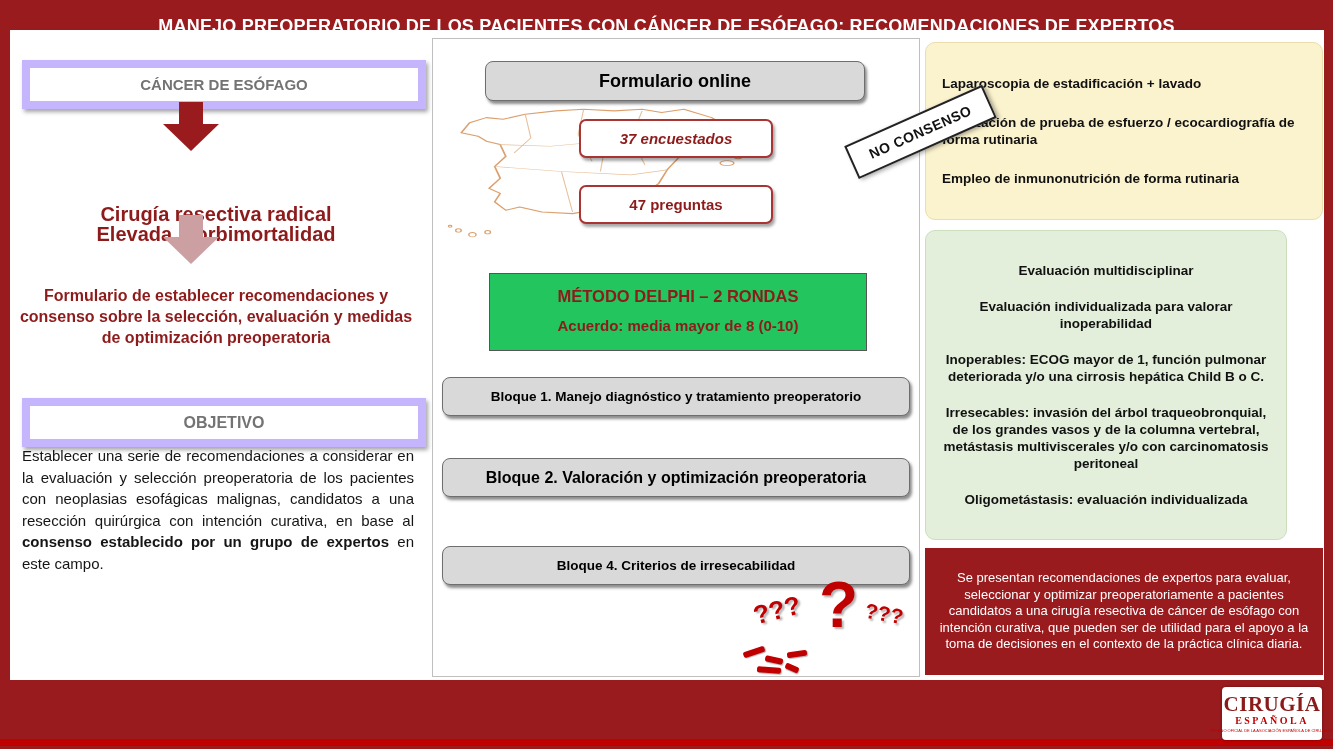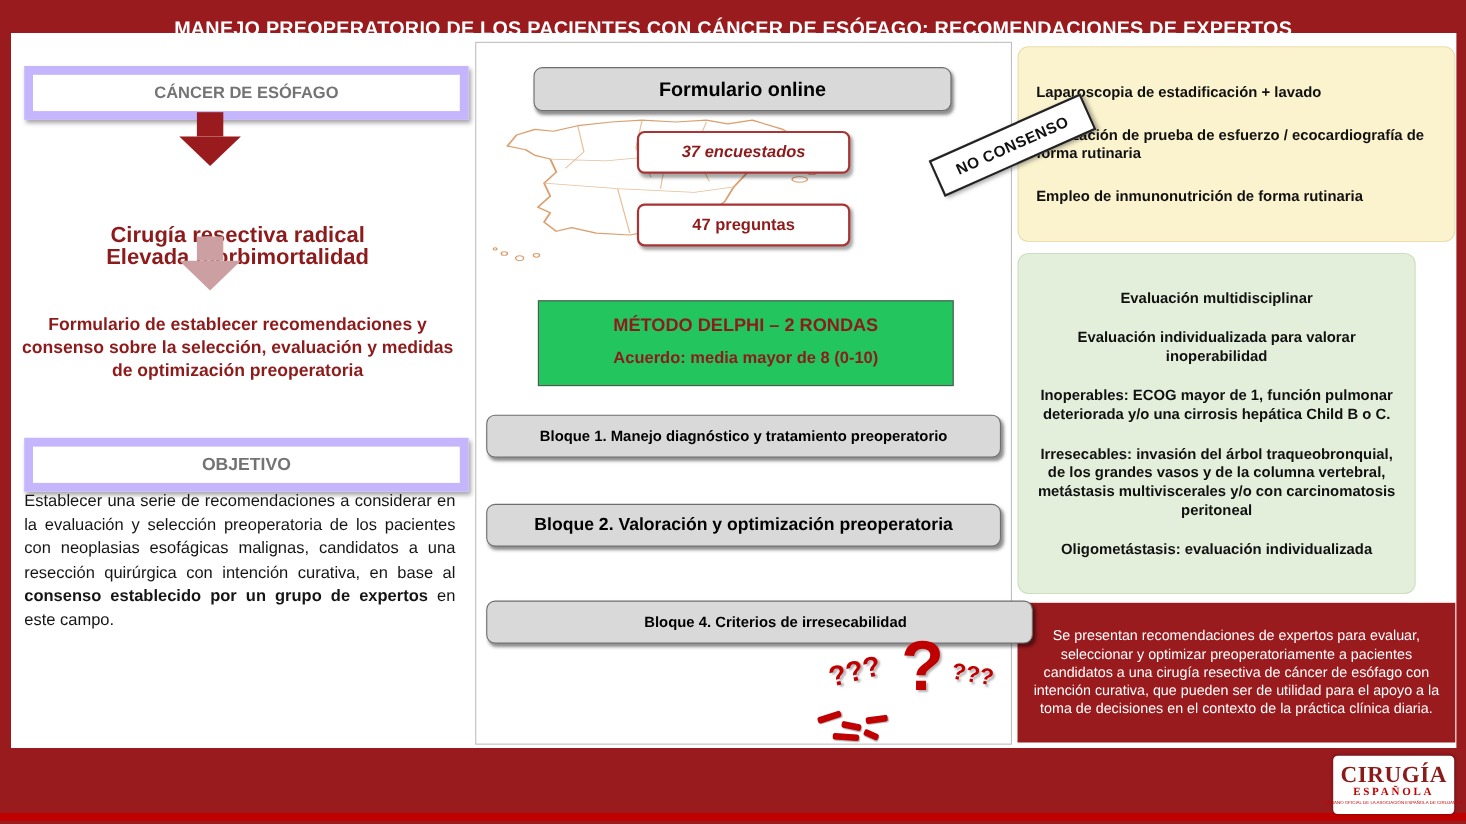--- a/index.html
+++ b/index.html
@@ -43,21 +43,21 @@
     justify-content:space-evenly;padding:12px 12px;box-sizing:border-box;text-align:center;font-weight:bold;font-size:13.5px;
     color:#111;line-height:17px;}
   .summary-box{position:absolute;background:#9A1B1E;color:#fff;font-size:13px;line-height:16.5px;text-align:center;
     display:flex;align-items:center;justify-content:center;padding:24px 12px;box-sizing:border-box;}
 
   .stamp{position:absolute;background:#fff;border:2px solid #222;padding:8px 18px;font-weight:bold;font-size:14px;
     letter-spacing:.5px;color:#111;transform:rotate(-24deg);box-shadow:2px 2px 4px rgba(0,0,0,.35);z-index:6;}
 
   .footer{position:absolute;bottom:0;left:0;width:100%;height:69px;background:#9A1B1E;}
   .footer .bright-bar{position:absolute;left:0;right:0;bottom:3px;height:7px;background:#C00000;}
-  .logo{position:absolute;right:11px;top:7px;width:110px;height:53px;background:#fff;border-radius:4px;z-index:2;
+  .logo{position:absolute;right:11px;top:7px;width:100px;height:53px;background:#fff;border-radius:4px;z-index:2;
     display:flex;flex-direction:column;align-items:center;justify-content:center;box-shadow:0 0 3px rgba(0,0,0,.4);}
   .logo .l1{font-family:"Liberation Serif",serif;font-weight:bold;font-size:21px;color:#8B1A1A;letter-spacing:.5px;line-height:21px;}
   .logo .l2{font-family:"Liberation Serif",serif;font-weight:bold;font-size:10px;color:#C00000;letter-spacing:2.5px;line-height:12px;}
   .logo .l3{font-size:5px;color:#C00000;line-height:6px;white-space:nowrap;transform:scale(.8);}
 </style>
 </head>
 <body>
 
 <div class="page">
 
@@ -118,21 +118,21 @@
 
       <div class="pill-red" style="left:146px;top:146px;width:190px;height:35px;font-size:15px;">47 preguntas</div>
 
       <div class="method-box" style="left:56px;top:234px;width:376px;height:76px;">
         <div style="font-size:16.5px;margin-top:13px;">MÉTODO DELPHI – 2 RONDAS</div>
         <div style="font-size:15px;margin-top:11px;">Acuerdo: media mayor de 8 (0-10)</div>
       </div>
 
       <div class="gray-box" style="left:9px;top:338px;width:466px;height:37px;font-size:13.5px;">Bloque 1. Manejo diagnóstico y tratamiento preoperatorio</div>
       <div class="gray-box" style="left:9px;top:419px;width:466px;height:37px;font-size:16px;">Bloque 2. Valoración y optimización preoperatoria</div>
-      <div class="gray-box" style="left:9px;top:507px;width:466px;height:37px;font-size:13.5px;padding-left:29px;">Bloque 4. Criterios de irresecabilidad</div>
+      <div class="gray-box" style="left:9px;top:507px;width:466px;height:37px;font-size:13.5px;">Bloque 4. Criterios de irresecabilidad</div>
 
       <div class="qmarks" style="left:298px;top:538px;">
         <span style="left:22px;top:20px;font-size:26px;transform:rotate(-14deg);">???</span>
         <span style="left:88px;top:-4px;font-size:64px;">?</span>
         <span style="left:134px;top:26px;font-size:21px;transform:rotate(10deg);">???</span>
         <div class="piece" style="left:12px;top:72px;width:22px;transform:rotate(-18deg);"></div>
         <div class="piece" style="left:34px;top:80px;width:18px;transform:rotate(12deg);"></div>
         <div class="piece" style="left:56px;top:74px;width:20px;transform:rotate(-8deg);"></div>
         <div class="piece" style="left:26px;top:90px;width:24px;transform:rotate(4deg);"></div>
         <div class="piece" style="left:54px;top:88px;width:14px;transform:rotate(24deg);"></div>

